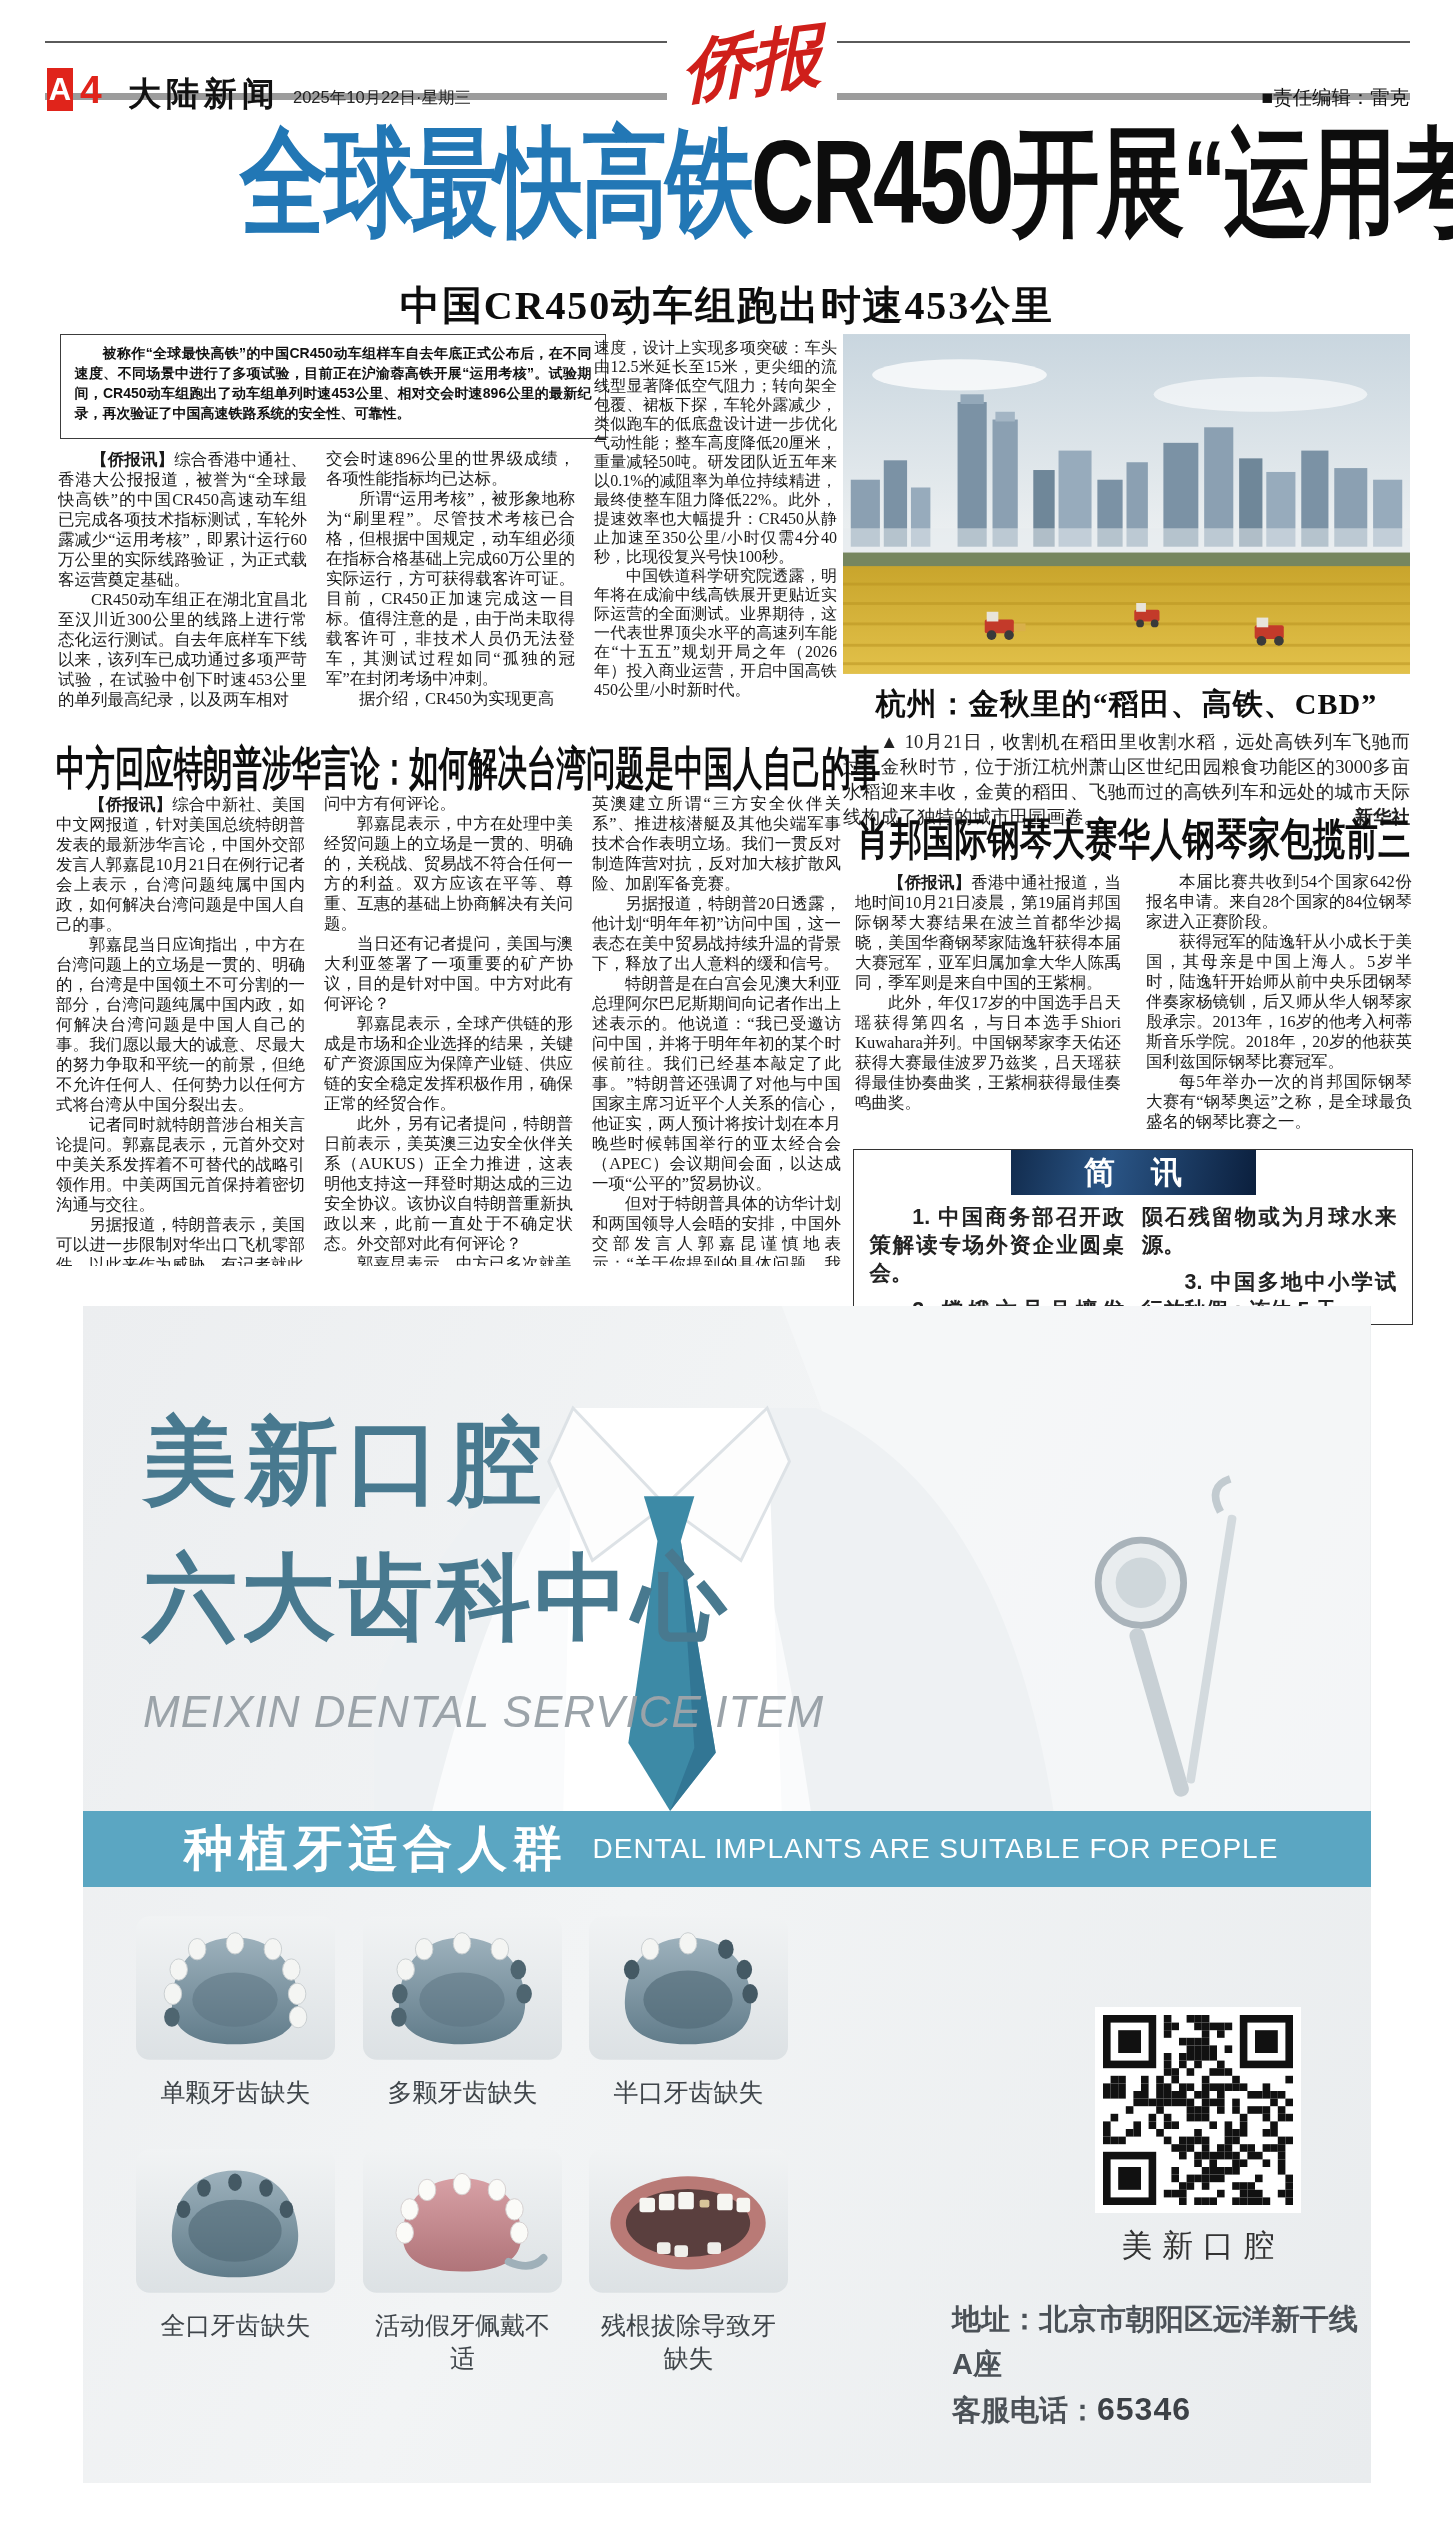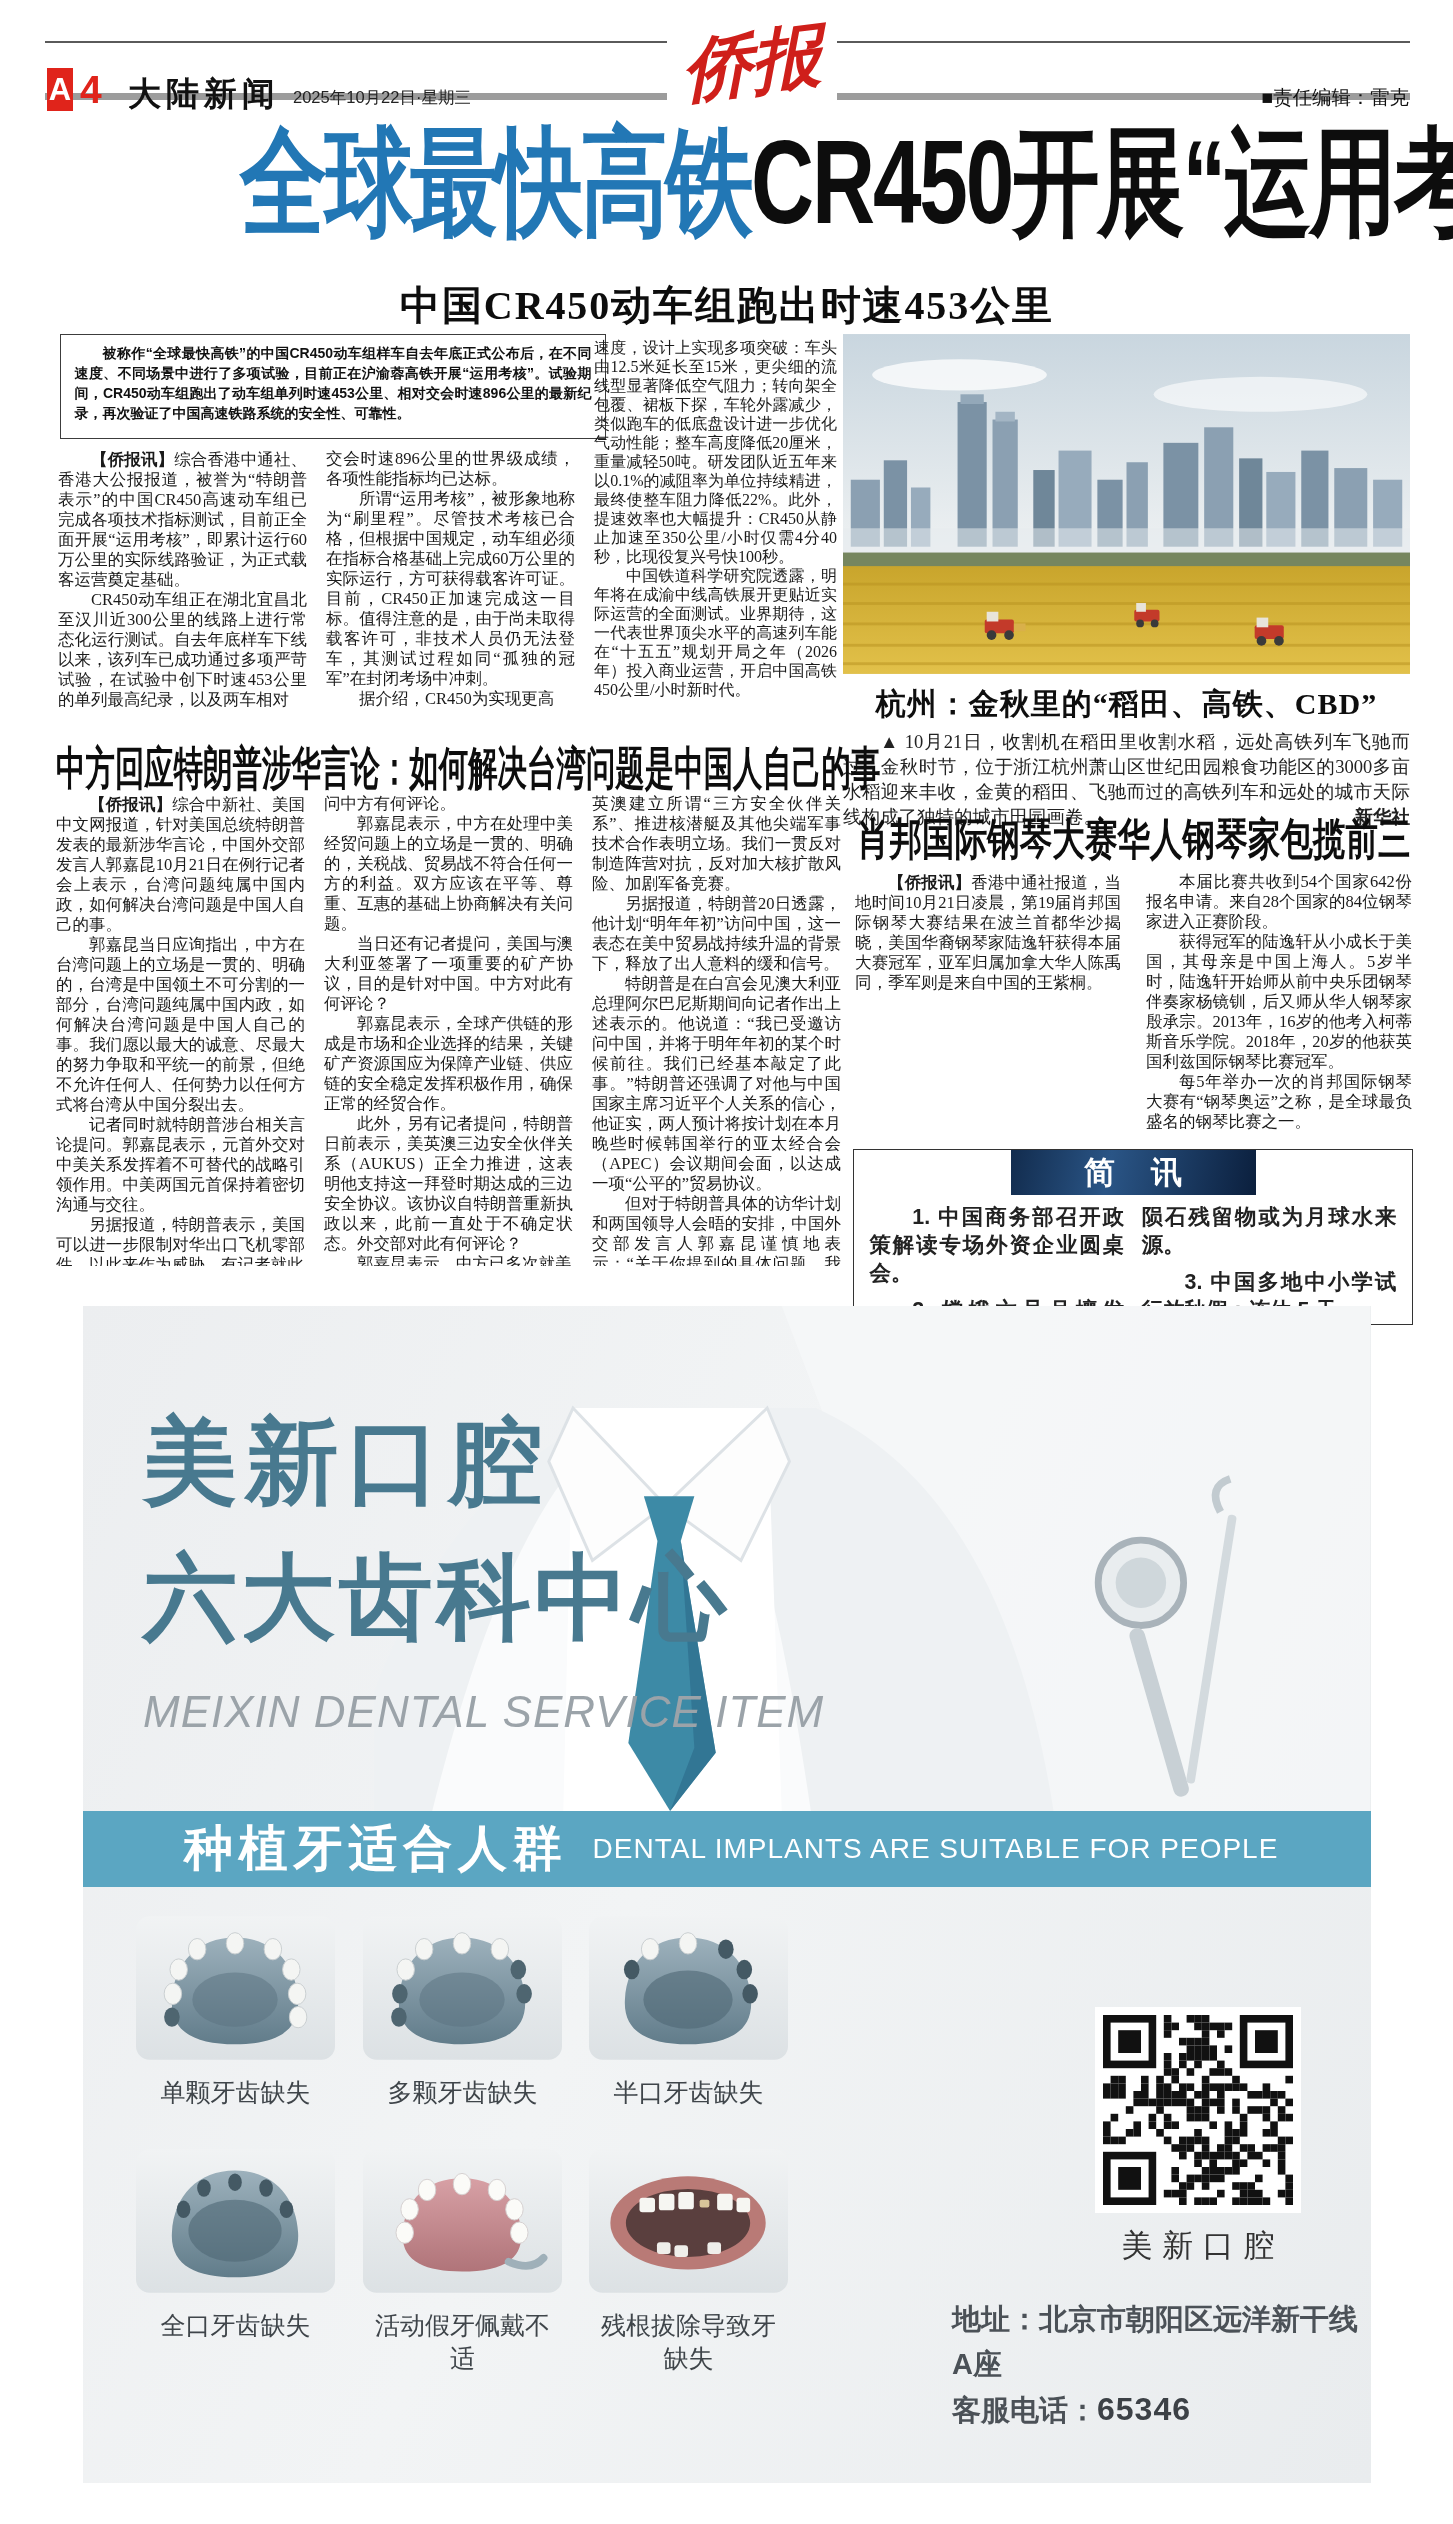--- a/index.html
+++ b/index.html
@@ -133,21 +133,21 @@
   <div class="mainhead">
     <span class="inner"><span class="blue">全球最快高铁</span><span class="black">CR450开展“运用考核”</span></span>
   </div>
   <div class="subhead">中国CR450动车组跑出时速453公里</div>
 
   <div class="introbox">
     <p>被称作“全球最快高铁”的中国CR450动车组样车自去年底正式公布后，在不同速度、不同场景中进行了多项试验，目前正在沪渝蓉高铁开展“运用考核”。试验期间，CR450动车组跑出了动车组单列时速453公里、相对交会时速896公里的最新纪录，再次验证了中国高速铁路系统的安全性、可靠性。</p>
   </div>
 
   <div class="bodycol" style="left:58px;top:449px;width:249px;height:291px">
-    <p><b>【侨报讯】</b><span>综合香港中通社、香港大公报报道，被誉为“特朗普表示”的中国CR450高速动车组已完成各项技术指标测试，目前正全面开展“运用考核”，即累计运行60万公里的实际线路验证，为正式载客运营奠定基础。</span></p>
+    <p><b>【侨报讯】</b><span>综合香港中通社、香港大公报报道，被誉为“全球最快高铁”的中国CR450高速动车组已完成各项技术指标测试，车轮外露减少“运用考核”，即累计运行60万公里的实际线路验证，为正式载客运营奠定基础。</span></p>
     <p>CR450动车组正在湖北宜昌北至汉川近300公里的线路上进行常态化运行测试。自去年底样车下线以来，该列车已成功通过多项严苛试验，在试验中创下时速453公里的单列最高纪录，以及两车相对</p>
   </div>
   <div class="bodycol" style="left:326px;top:449px;width:249px;height:291px">
     <p class="cont">交会时速896公里的世界级成绩，各项性能指标均已达标。</p>
     <p>所谓“运用考核”，被形象地称为“刷里程”。尽管技术考核已合格，但根据中国规定，动车组必须在指标合格基础上完成60万公里的实际运行，方可获得载客许可证。目前，CR450正加速完成这一目标。值得注意的是，由于尚未取得载客许可，非技术人员仍无法登车，其测试过程如同“孤独的冠军”在封闭考场中冲刺。</p>
     <p>据介绍，CR450为实现更高</p>
   </div>
   <div class="bodycol" style="left:594px;top:338px;width:243px;height:402px;font-size:16px">
     <p class="cont" style="font-size:16px;line-height:19px">速度，设计上实现多项突破：车头由12.5米延长至15米，更尖细的流线型显著降低空气阻力；转向架全包覆、裙板下探，车轮外露减少，类似跑车的低底盘设计进一步优化气动性能；整车高度降低20厘米，重量减轻50吨。研发团队近五年来以0.1%的减阻率为单位持续精进，最终使整车阻力降低22%。此外，提速效率也大幅提升：CR450从静止加速至350公里/小时仅需4分40秒，比现役复兴号快100秒。</p>
     <p style="font-size:16px;line-height:19px">中国铁道科学研究院透露，明年将在成渝中线高铁展开更贴近实际运营的全面测试。业界期待，这一代表世界顶尖水平的高速列车能在“十五五”规划开局之年（2026年）投入商业运营，开启中国高铁450公里/小时新时代。</p>
@@ -247,20 +247,21 @@
     <p>另据报道，特朗普20日透露，他计划“明年年初”访问中国，这一表态在美中贸易战持续升温的背景下，释放了出人意料的缓和信号。</p>
     <p>特朗普是在白宫会见澳大利亚总理阿尔巴尼斯期间向记者作出上述表示的。他说道：“我已受邀访问中国，并将于明年年初的某个时候前往。我们已经基本敲定了此事。”特朗普还强调了对他与中国国家主席习近平个人关系的信心，他证实，两人预计将按计划在本月晚些时候韩国举行的亚太经合会（APEC）会议期间会面，以达成一项“公平的”贸易协议。</p>
     <p>但对于特朗普具体的访华计划和两国领导人会晤的安排，中国外交部发言人郭嘉昆谨慎地表示：“关于你提到的具体问题，我目前没有可以提供的信息。”</p>
   </div>
 
   <div class="h2line a3head">
     <span class="inner">肖邦国际钢琴大赛华人钢琴家包揽前三</span>
   </div>
   <div class="bodycol" style="left:855px;top:872px;width:266px;height:274px">
     <p><b>【侨报讯】</b><span>香港中通社报道，当地时间10月21日凌晨，第19届肖邦国际钢琴大赛结果在波兰首都华沙揭晓，美国华裔钢琴家陆逸轩获得本届大赛冠军，亚军归属加拿大华人陈禹同，季军则是来自中国的王紫桐。</span></p>
+    <p>此外，年仅17岁的中国选手吕天瑶获得第四名，与日本选手Shiori Kuwahara并列。中国钢琴家李天佑还获得大赛最佳波罗乃兹奖，吕天瑶获得最佳协奏曲奖，王紫桐获得最佳奏鸣曲奖。</p>
   </div>
   <div class="bodycol" style="left:1146px;top:872px;width:266px;height:274px">
     <p>本届比赛共收到54个国家642份报名申请。来自28个国家的84位钢琴家进入正赛阶段。</p>
     <p>获得冠军的陆逸轩从小成长于美国，其母亲是中国上海人。5岁半时，陆逸轩开始师从前中央乐团钢琴伴奏家杨镜钏，后又师从华人钢琴家殷承宗。2013年，16岁的他考入柯蒂斯音乐学院。2018年，20岁的他获英国利兹国际钢琴比赛冠军。</p>
     <p>每5年举办一次的肖邦国际钢琴大赛有“钢琴奥运”之称，是全球最负盛名的钢琴比赛之一。</p>
   </div>
 
   <div class="briefs">
     <div class="briefs-banner">
       <span>简 讯</span>

